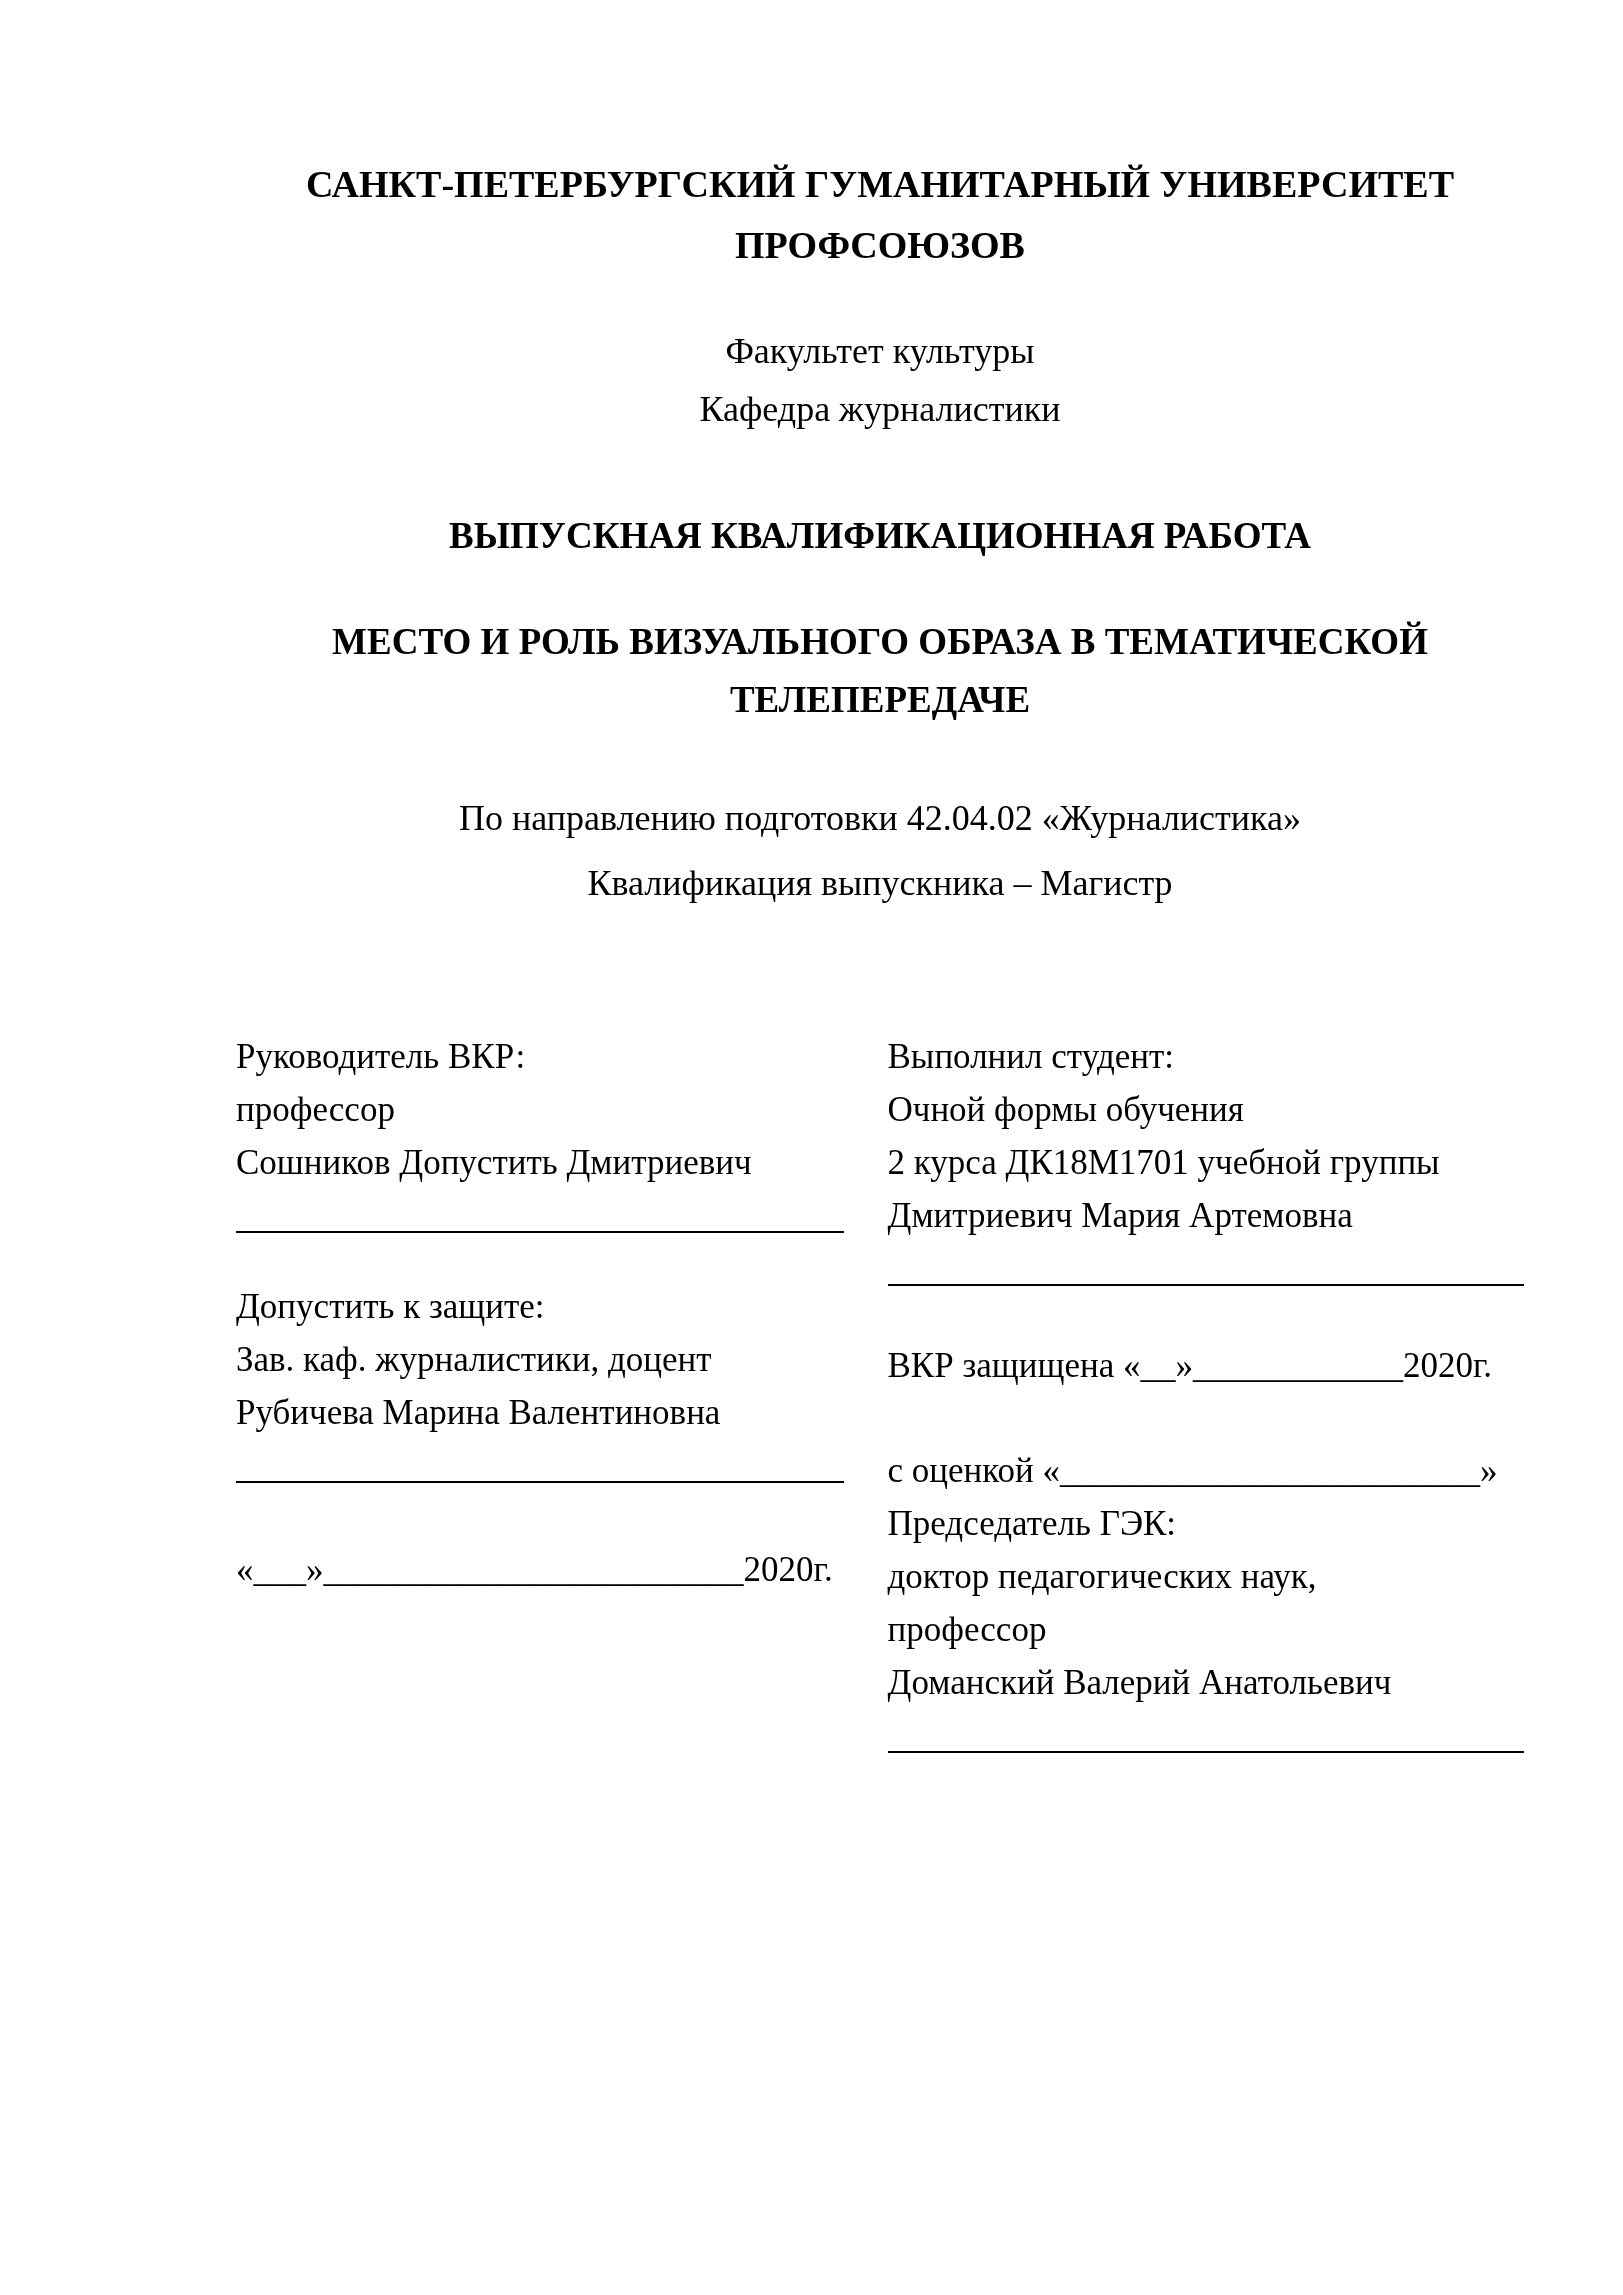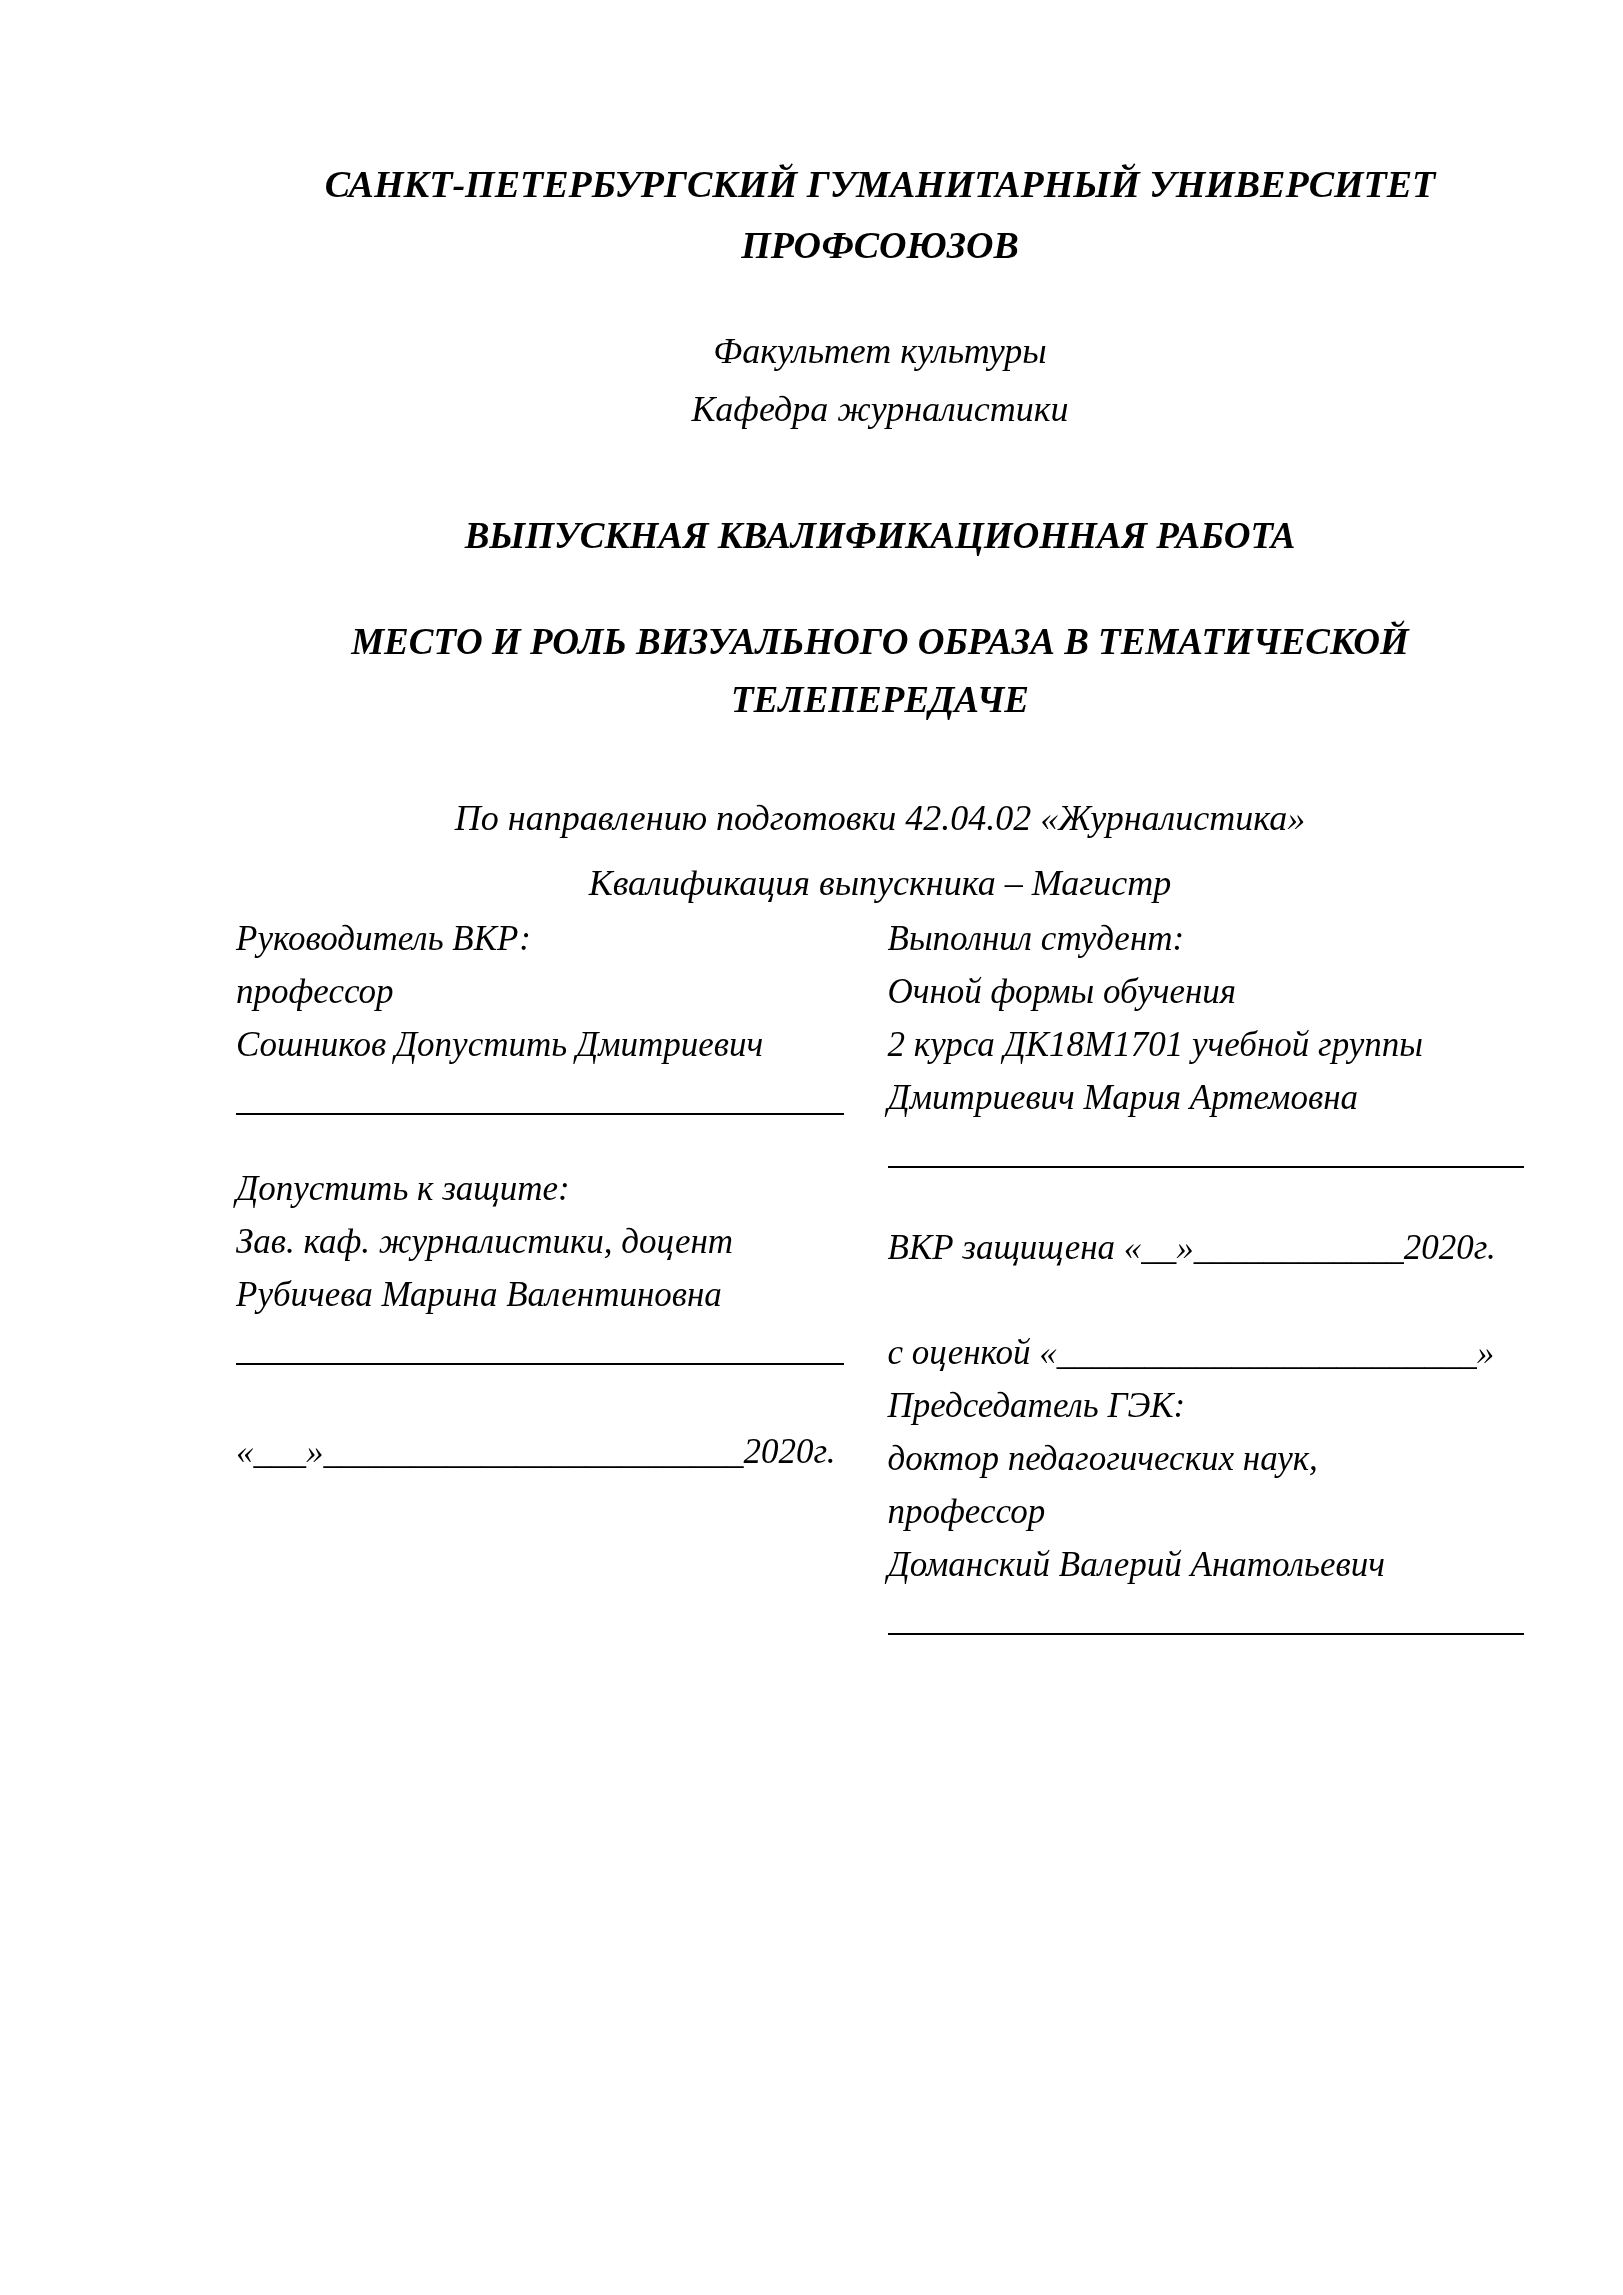--- a/index.html
+++ b/index.html
@@ -9,21 +9,20 @@
     height: 2295px;
     font-family: "Liberation Serif", "DejaVu Serif", serif;
     color: #000000;
     position: relative;
   }
   .page {
     width: 1623px;
     height: 2295px;
     padding: 154px 99px 0 236px;
     background: #ffffff;
-    font-style: italic;
   }
   .center { text-align: center; }
 
   .university {
     font-size: 38px;
     font-weight: bold;
     line-height: 61px;
     max-width: 1225px;
     margin: 0 auto;
   }
@@ -54,20 +53,21 @@
     line-height: 57px;
   }
   .qualification {
     margin-top: 7.9px;
     font-size: 36px;
     line-height: 57px;
   }
 
   .columns {
     display: flex;
+    margin-top: 118px;
     font-size: 35px;
   }
   .col-left  { width: 608px; margin-right: 44px; }
   .col-right { width: 637px; }
   .line { line-height: 53px; white-space: nowrap; }
 
   .sig-line {
     height: 44px;
     border-bottom: 2.4px solid #000000;
     width: 100%;

